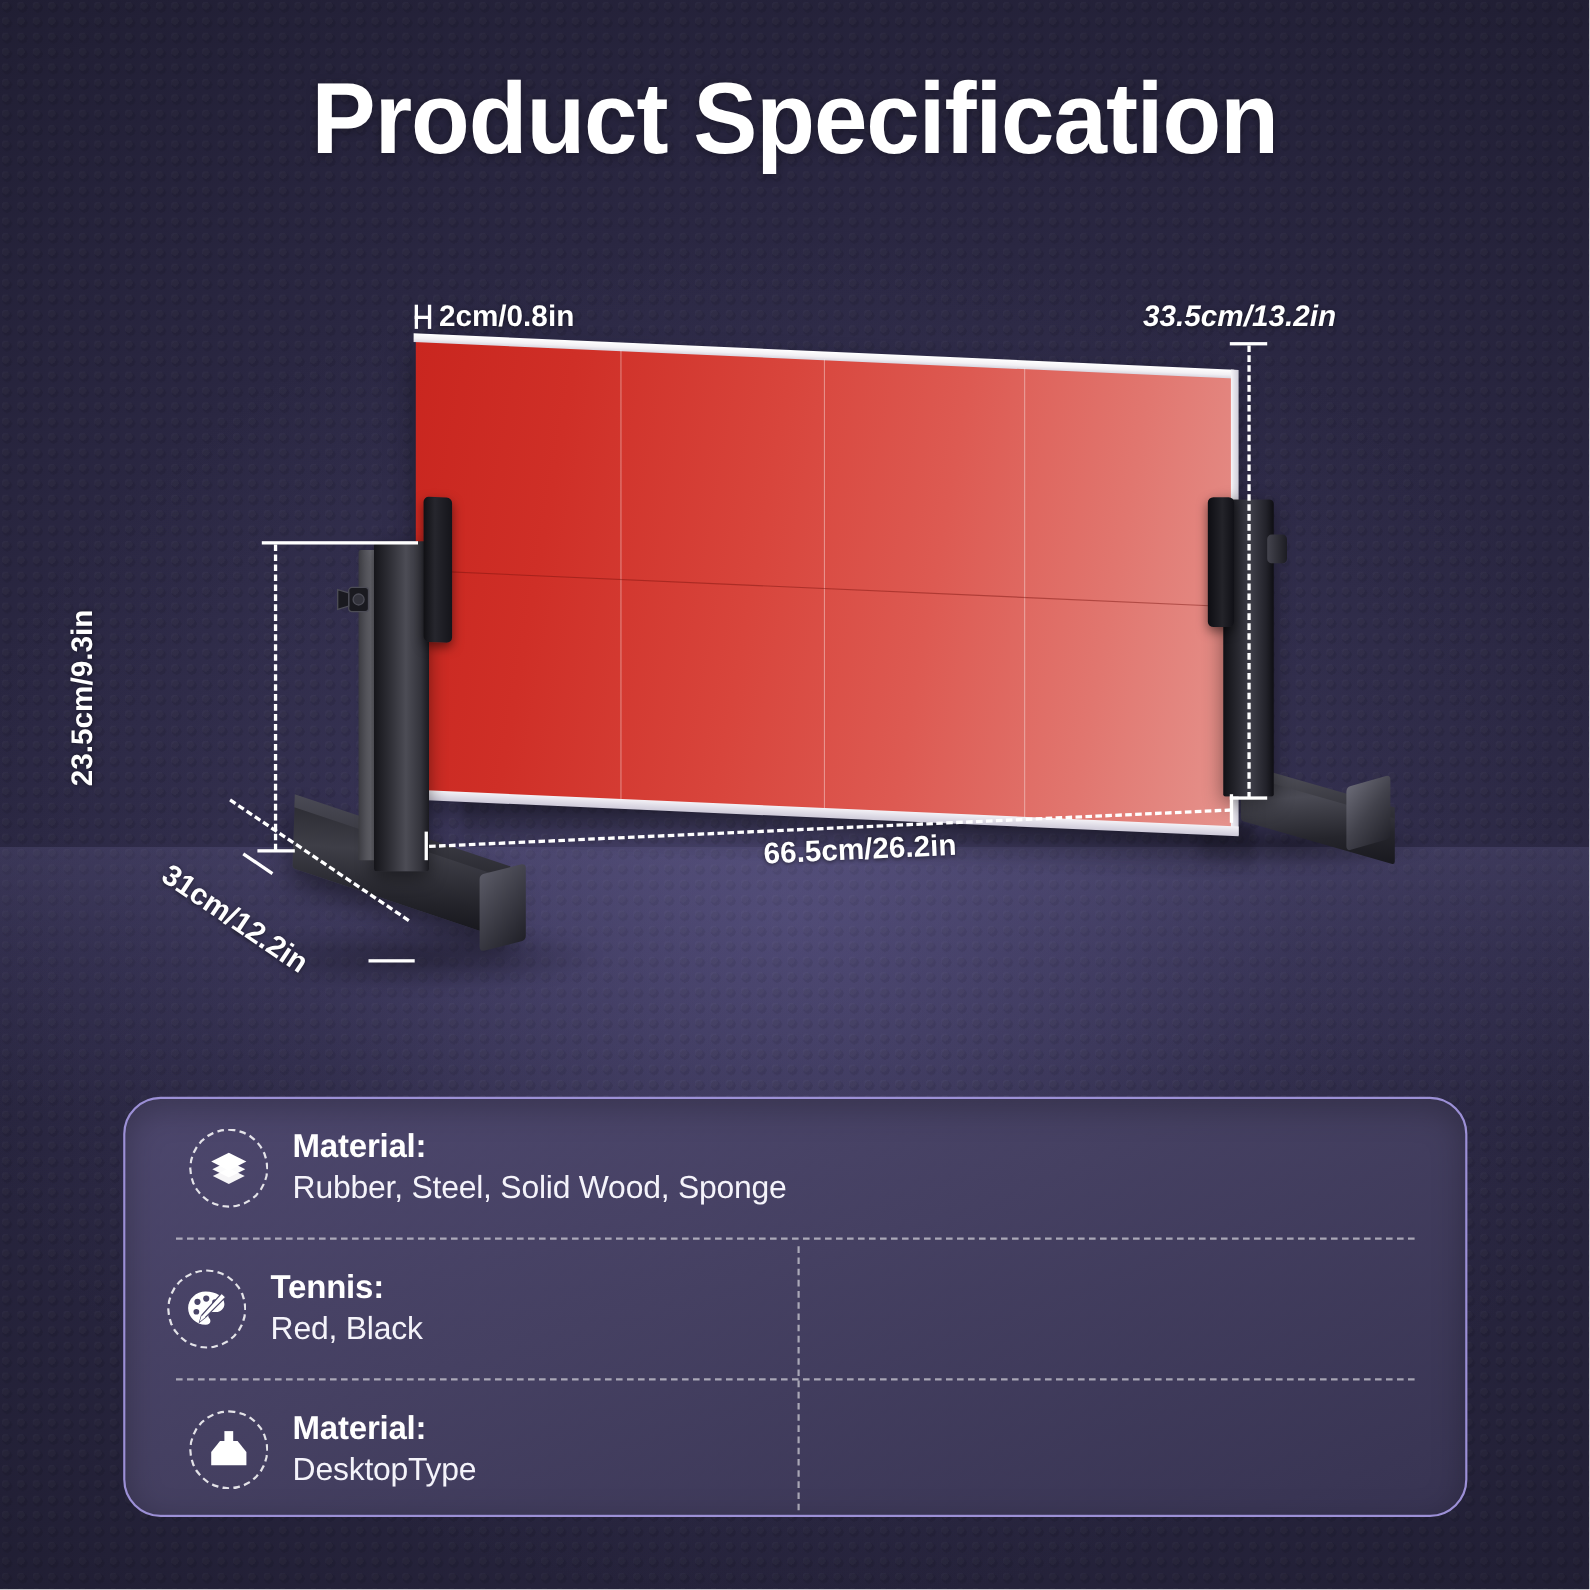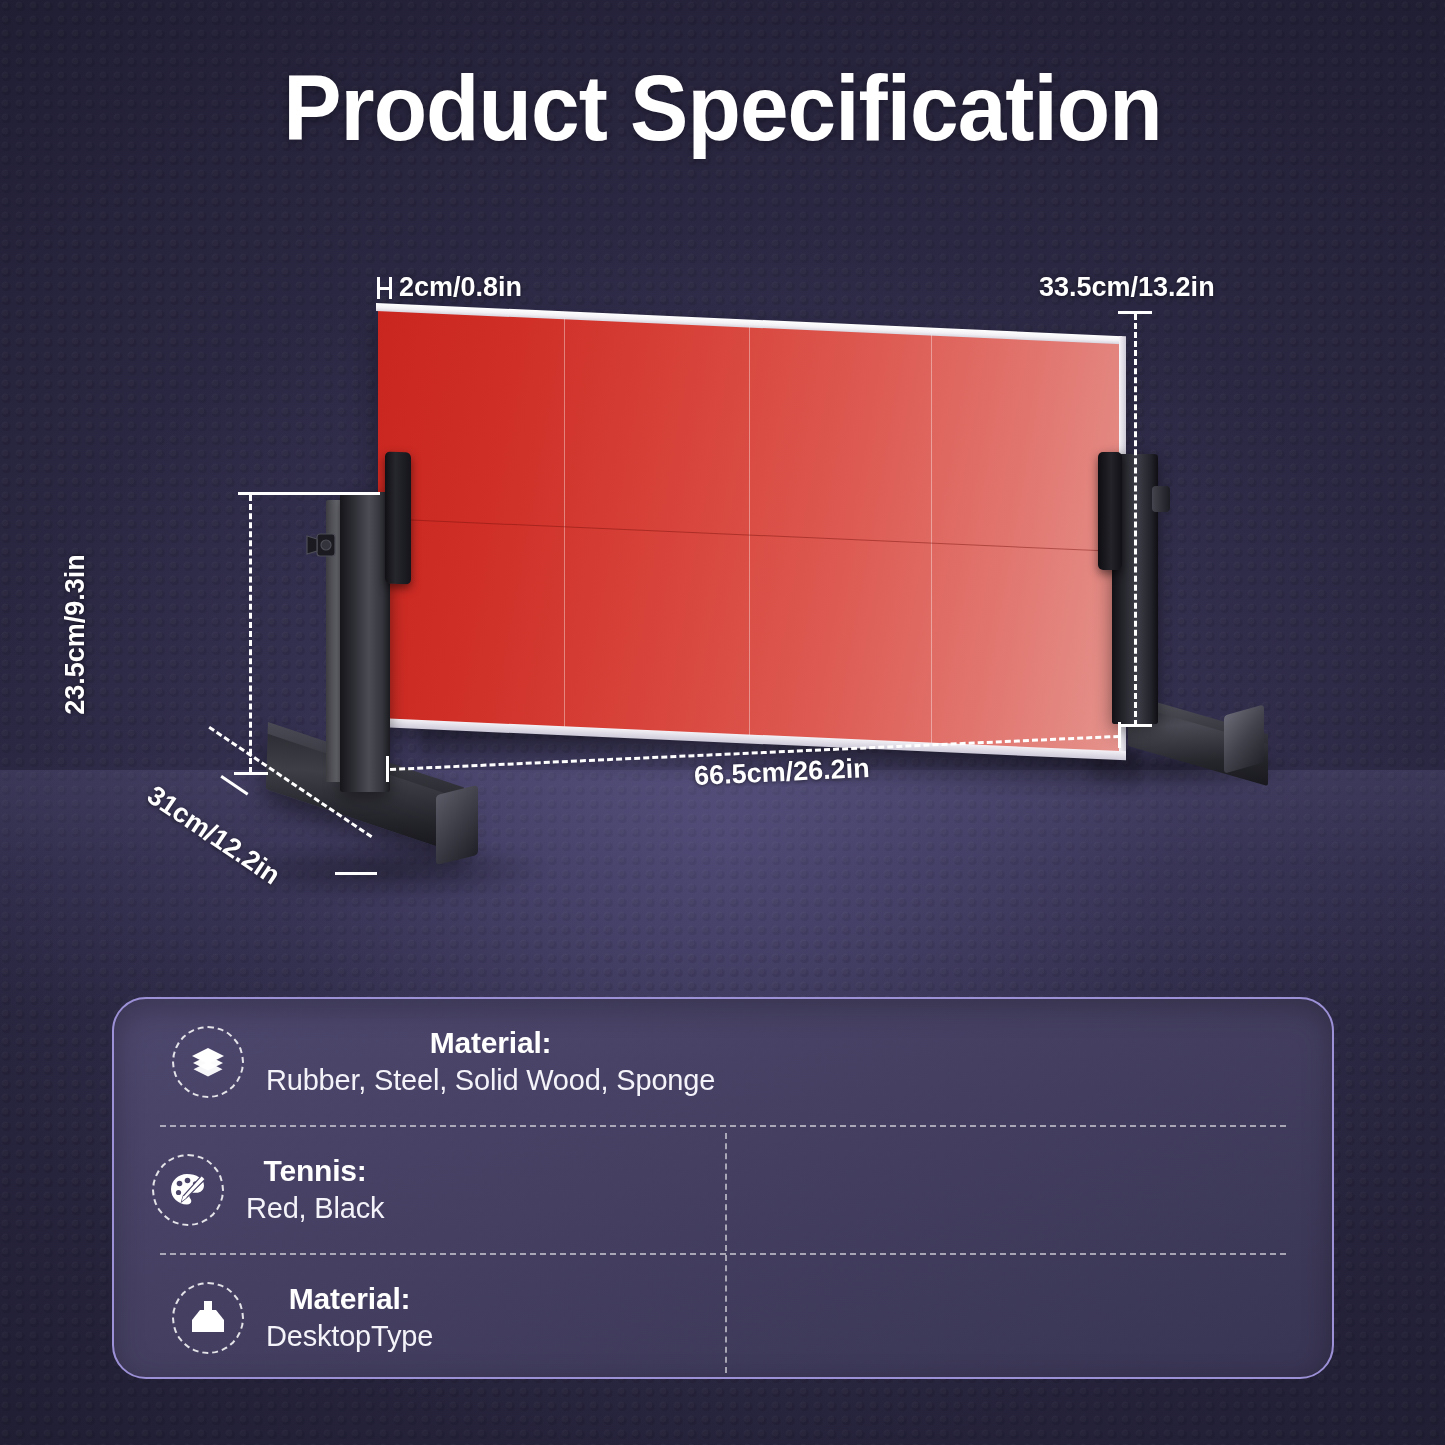--- a/index.html
+++ b/index.html
@@ -208,21 +208,21 @@
 
   
   #spec {
     position:absolute; left:112px; top:997px; width:1222px; height:382px;
     border:2px solid #9c90d6;
     border-radius:34px;
     background: linear-gradient(160deg, rgba(79,73,112,0.92) 0%, rgba(70,65,99,0.95) 45%, rgba(57,53,84,0.95) 100%);
     box-shadow: 0 8px 30px rgba(0,0,0,0.25) inset;
     overflow:hidden;
   }
-  .spec-row { display:flex; height:126px;text-align:center; }
+  .spec-row { display:flex; height:126px; }
   .spec-row.full .spec-cell { width:100%; }
   .spec-cell { display:flex; align-items:center; width:50%; padding-left:58px; }
   .spec-cell.second { padding-left:38px; }
   .icon-wrap {
     width:72px; height:72px; flex:0 0 72px;
     border-radius:50%;
     border:2px dashed rgba(255,255,255,0.85);
     display:flex; align-items:center; justify-content:center;
     margin-right:22px;
   }
@@ -292,21 +292,21 @@
     <div id="knob-r"></div>
 
     <div class="tick-v" style="left:377px; top:277px; height:22px;"></div>
     <div class="tick-h" style="left:377px; top:287px; width:14px;"></div>
     <div class="tick-v" style="left:389px; top:277px; height:22px;"></div>
     <div class="dim-label" style="left:399px; top:272px;">2cm/0.8in</div>
 
     <div class="tick-h" style="left:1118px; top:311px; width:34px;"></div>
     <div class="dash-v" style="left:1134px; top:314px; height:412px;"></div>
     <div class="tick-h" style="left:1118px; top:724px; width:34px;"></div>
-    <div class="dim-label" style="left:1039px; top:272px;">33.5cm/13.2in</div>
+    <div class="dim-label" style="left:1039px; top:272px;font-style:italic;">33.5cm/13.2in</div>
 
     <div class="tick-h" style="left:238px; top:492px; width:142px;"></div>
     <div class="dash-v" style="left:249px; top:495px; height:278px;"></div>
     <div class="tick-h" style="left:234px; top:772px; width:34px;"></div>
     <div class="dim-label" style="left:-5px; top:619px; transform:rotate(-90deg); transform-origin:center;">23.5cm/9.3in</div>
 
     <div class="dash-h" style="left:210px; top:726px; width:196px; transform:rotate(34deg); transform-origin:left top;"></div>
     <div class="tick-h" style="left:222px; top:775px; width:32px; transform:rotate(34deg); transform-origin:left top;"></div>
     <div class="tick-h" style="left:335px; top:872px; width:42px;"></div>
     <div class="dim-label" style="left:137px; top:820px; transform:rotate(34deg); transform-origin:center;">31cm/12.2in</div>

